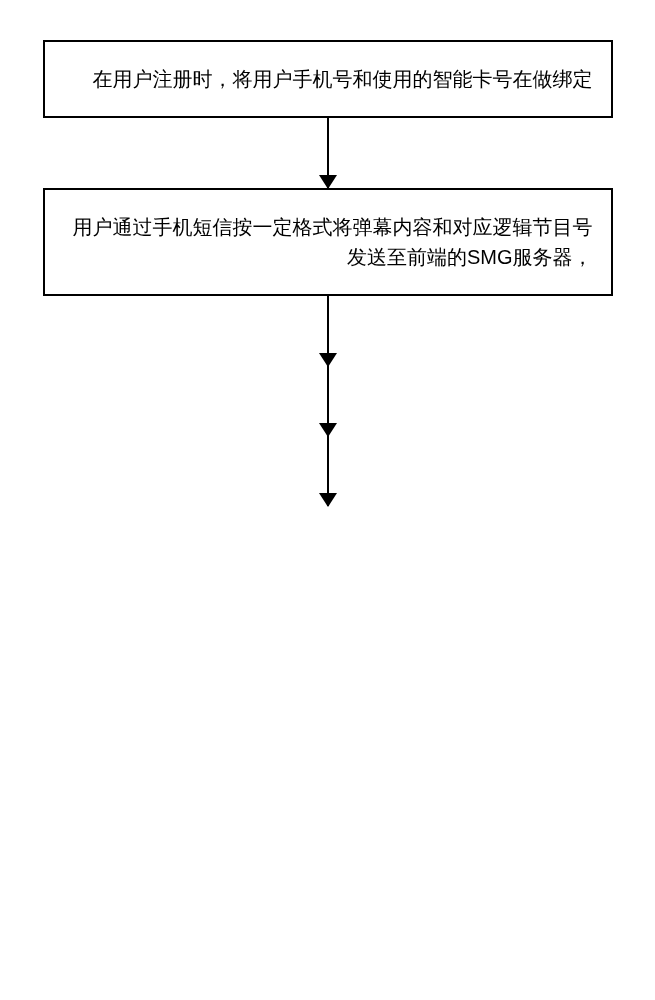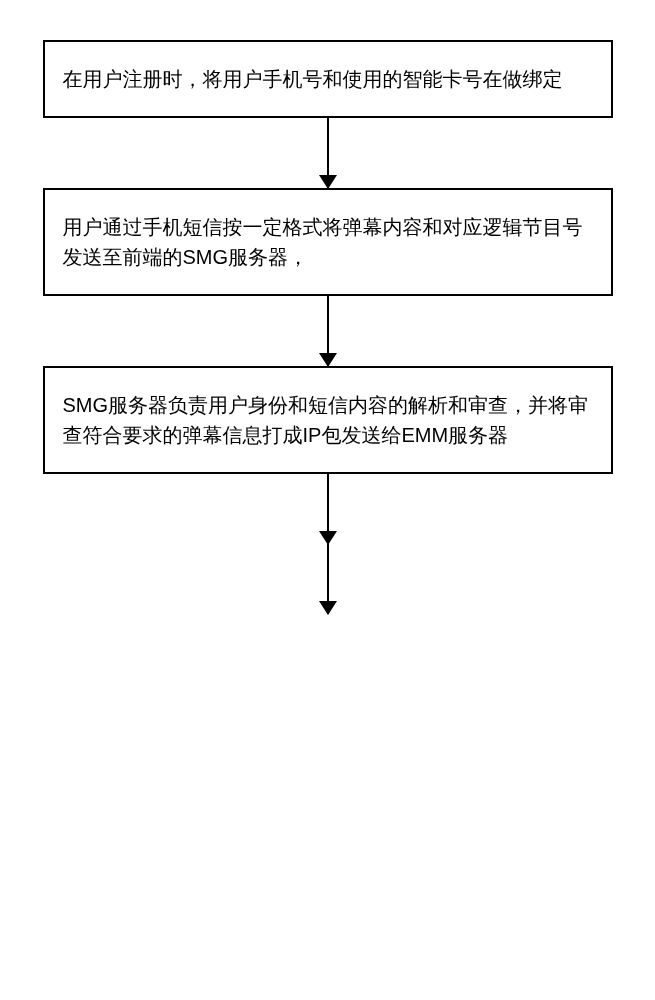--- a/index.html
+++ b/index.html
@@ -18,21 +18,21 @@
     box-sizing: border-box;
   }
   .step {
     margin: 0 auto;
     width: 570px;
     border: 2px solid #000;
     padding: 22px 18px;
     box-sizing: border-box;
     font-size: 20px;
     line-height: 1.5;
-    text-align: left;
+    text-align: right;
     background: #fff;
   }
   .arrow {
     width: 2px;
     height: 70px;
     background: #000;
     margin: 0 auto;
     position: relative;
   }
   .arrow::after {
@@ -56,21 +56,18 @@
   <div class="step">
     <span>在用户注册时，将用户手机号和使用的智能卡号在做绑定</span>
   </div>
   <div class="arrow"></div>
 
   <div class="step">
     <span>用户通过手机短信按一定格式将弹幕内容和对应逻辑节目号发送至前端的SMG服务器，</span>
   </div>
   <div class="arrow"></div>
 
-  <div class="step">
-    <span>SMG服务器负责用户身份和短信内容的解析和审查，并将审查符合要求的弹幕信息打成IP包发送给EMM服务器</span>
-  </div>
   <div class="arrow"></div>
 
   <div class="arrow"></div>
 
 
 </div>
 
 </body></html>

